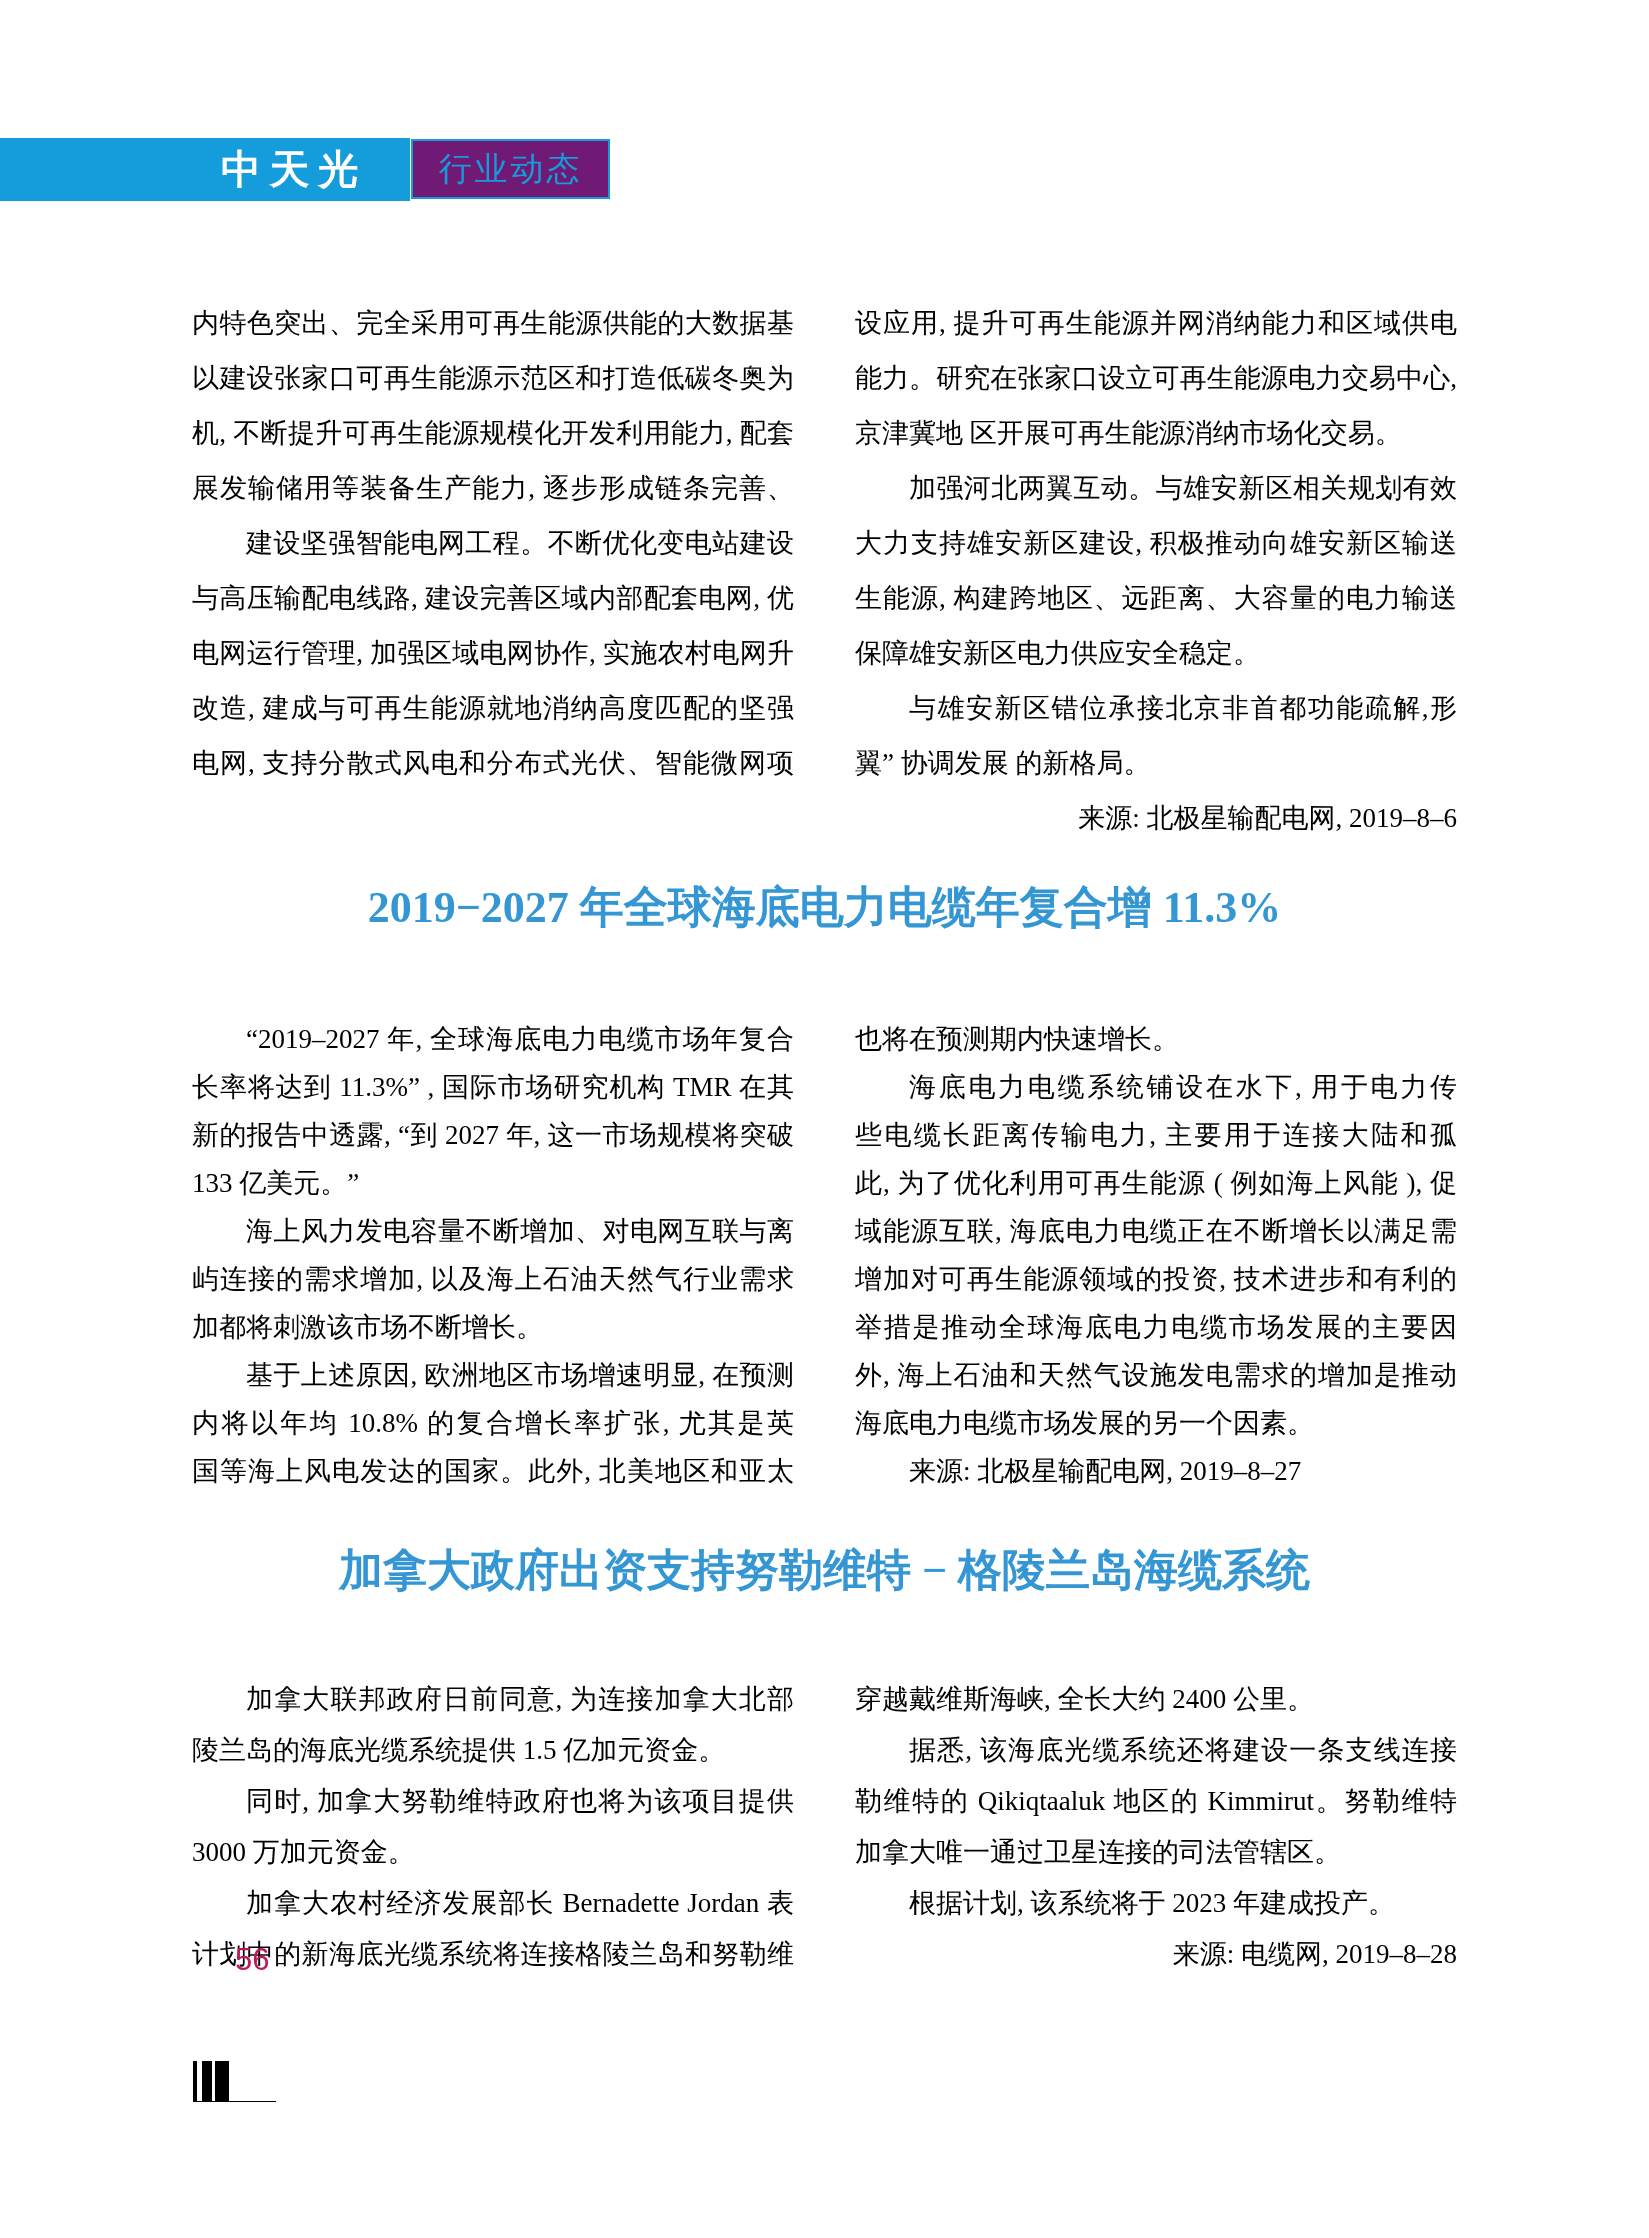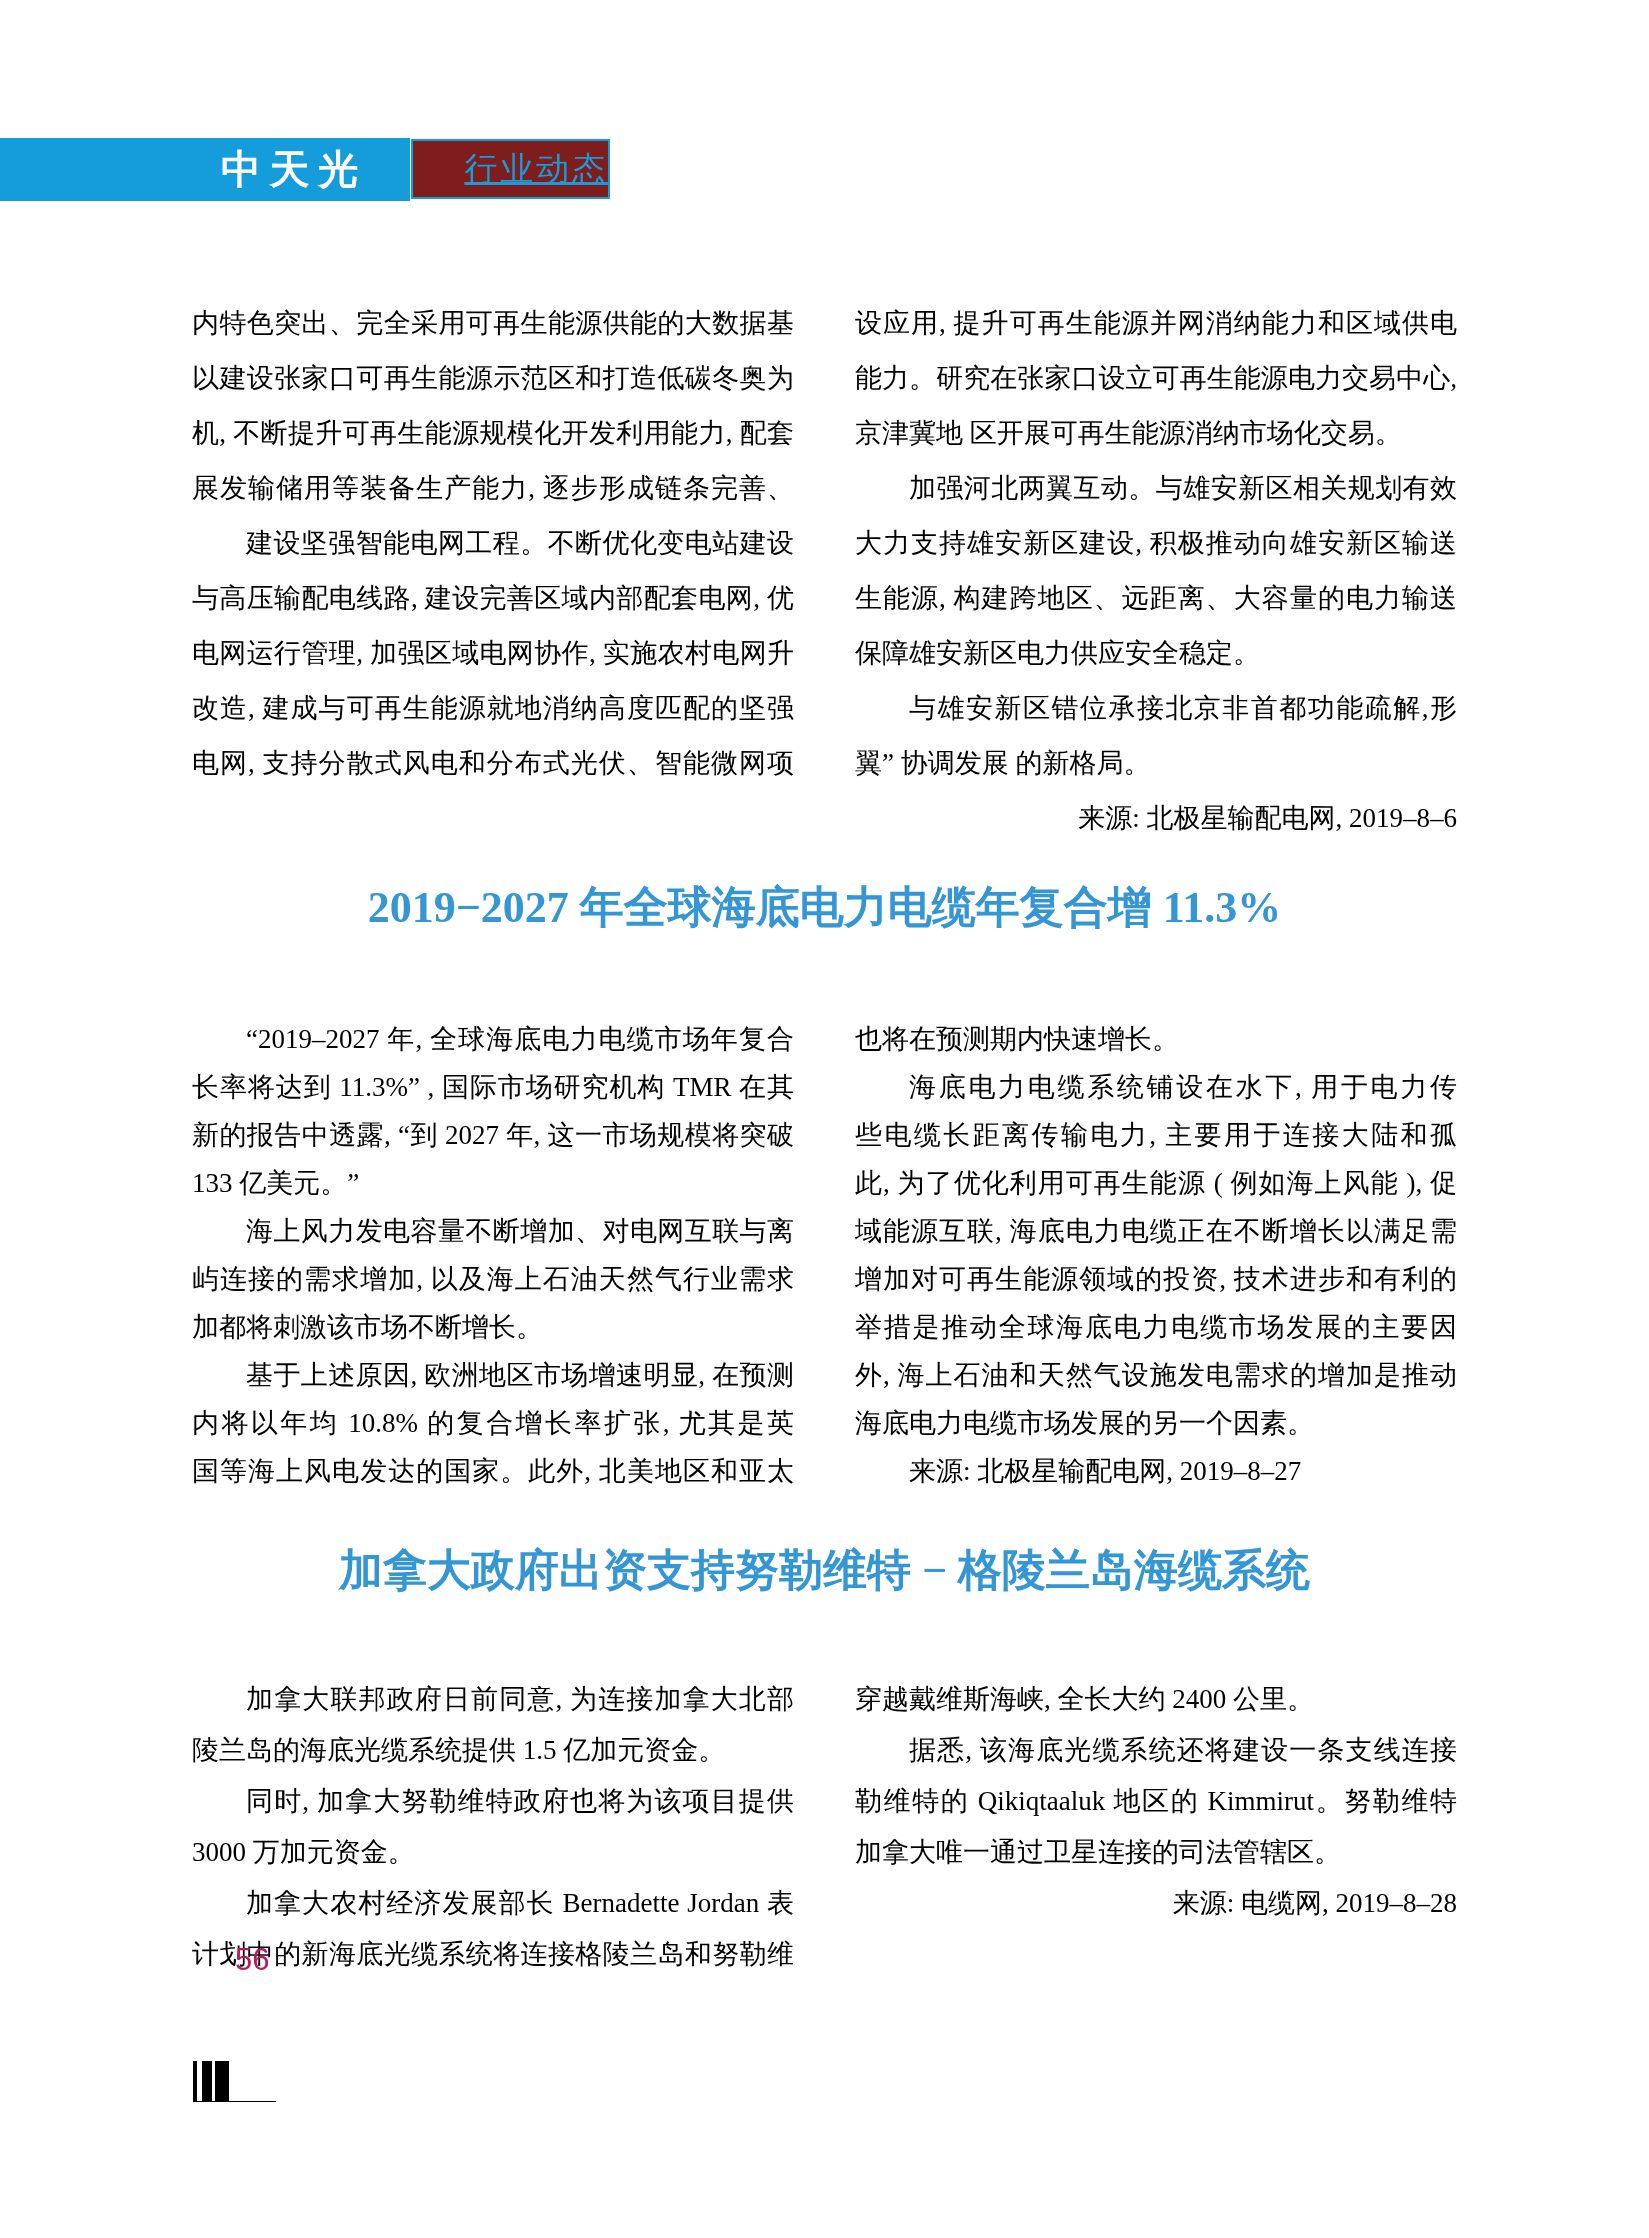--- a/index.html
+++ b/index.html
@@ -27,28 +27,27 @@
     color: #ffffff;
     font-size: 40px;
     font-weight: bold;
     letter-spacing: 8.6px;
     font-family: "Liberation Serif", serif;
   }
   .tag-box {
     position: absolute;
     left: 411px; top: 139px;
     width: 195px; height: 56px;
-    background: #7f1d1d;
+    background: #701a75;
     border: 2.9px solid var(--bar_blue, #149cdb);
-    display: flex; align-items: center; justify-content: flex-end;
+    display: flex; align-items: center; justify-content: center;
     font-family: "Liberation Sans", sans-serif;
     font-size: 33px;
     letter-spacing: 2.9px;
     color: var(--bar_blue, #149cdb);
-    text-decoration: underline;
   }
 
   
   .cols {
     position: absolute;
     left: 192px;
     width: 1265px;
     display: flex;
     gap: 61px;
   }
@@ -185,20 +184,21 @@
       <div class="line ifull">同时, 加拿大努勒维特政府也将为该项目提供</div>
       <div class="line end">3000 万加元资金。</div>
       <div class="line ifull">加拿大农村经济发展部长 Bernadette Jordan 表示,</div>
       <div class="line full">计划中的新海底光缆系统将连接格陵兰岛和努勒维特,</div>
     </div>
   <div class="col">
       <div class="line end">穿越戴维斯海峡, 全长大约 2400 公里。</div>
       <div class="line ifull">据悉, 该海底光缆系统还将建设一条支线连接努</div>
       <div class="line full">勒维特的 Qikiqtaaluk 地区的 Kimmirut。努勒维特是</div>
       <div class="line end">加拿大唯一通过卫星连接的司法管辖区。</div>
+      <div class="line iend">根据计划, 该系统将于 2023 年建成投产。</div>
       <div class="line src-r">来源: 电缆网, 2019–8–28</div>
     </div>
 </div>
 
 <div class="footer-bars">
   <span class="bar b1"></span>
   <span class="bar b2"></span>
   <span class="bar b3"></span>
 </div>
 <div class="page-num">56</div>

